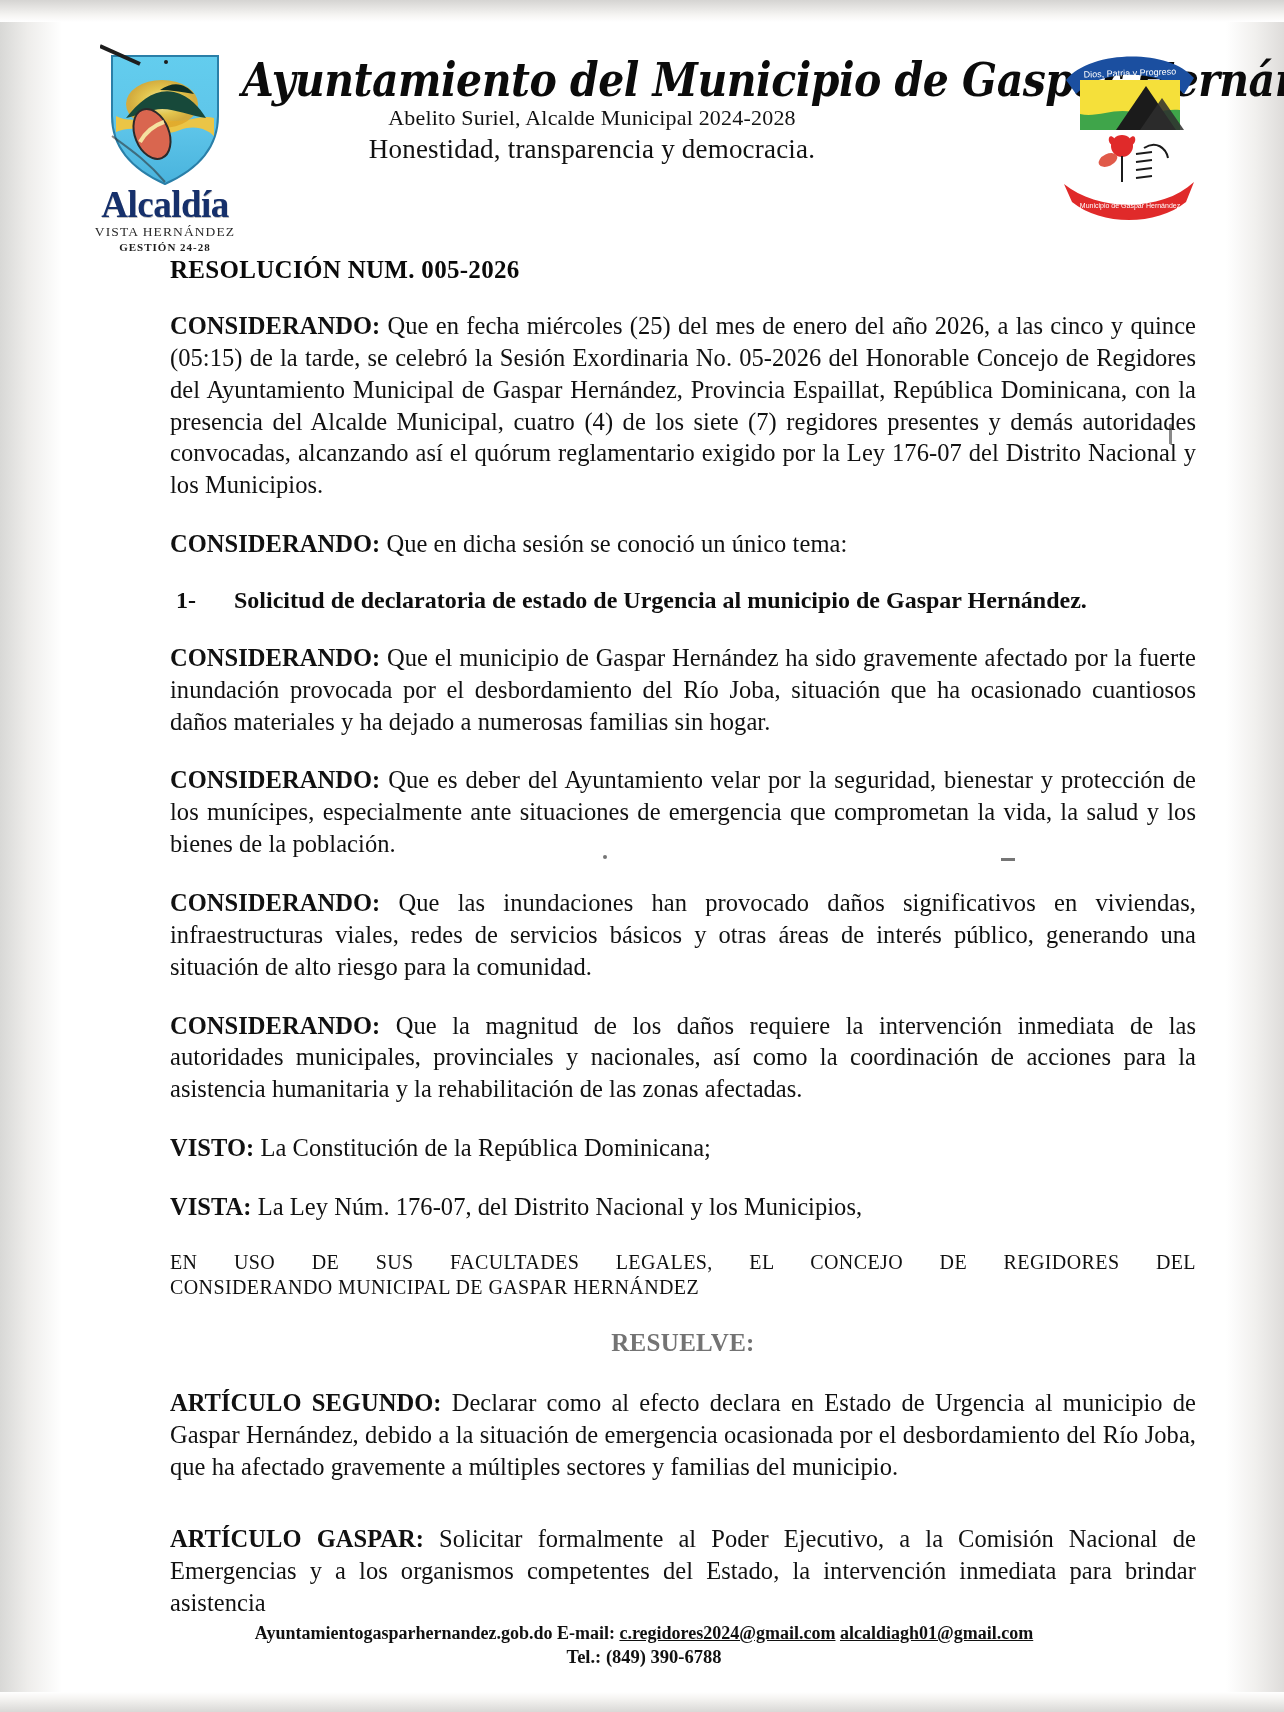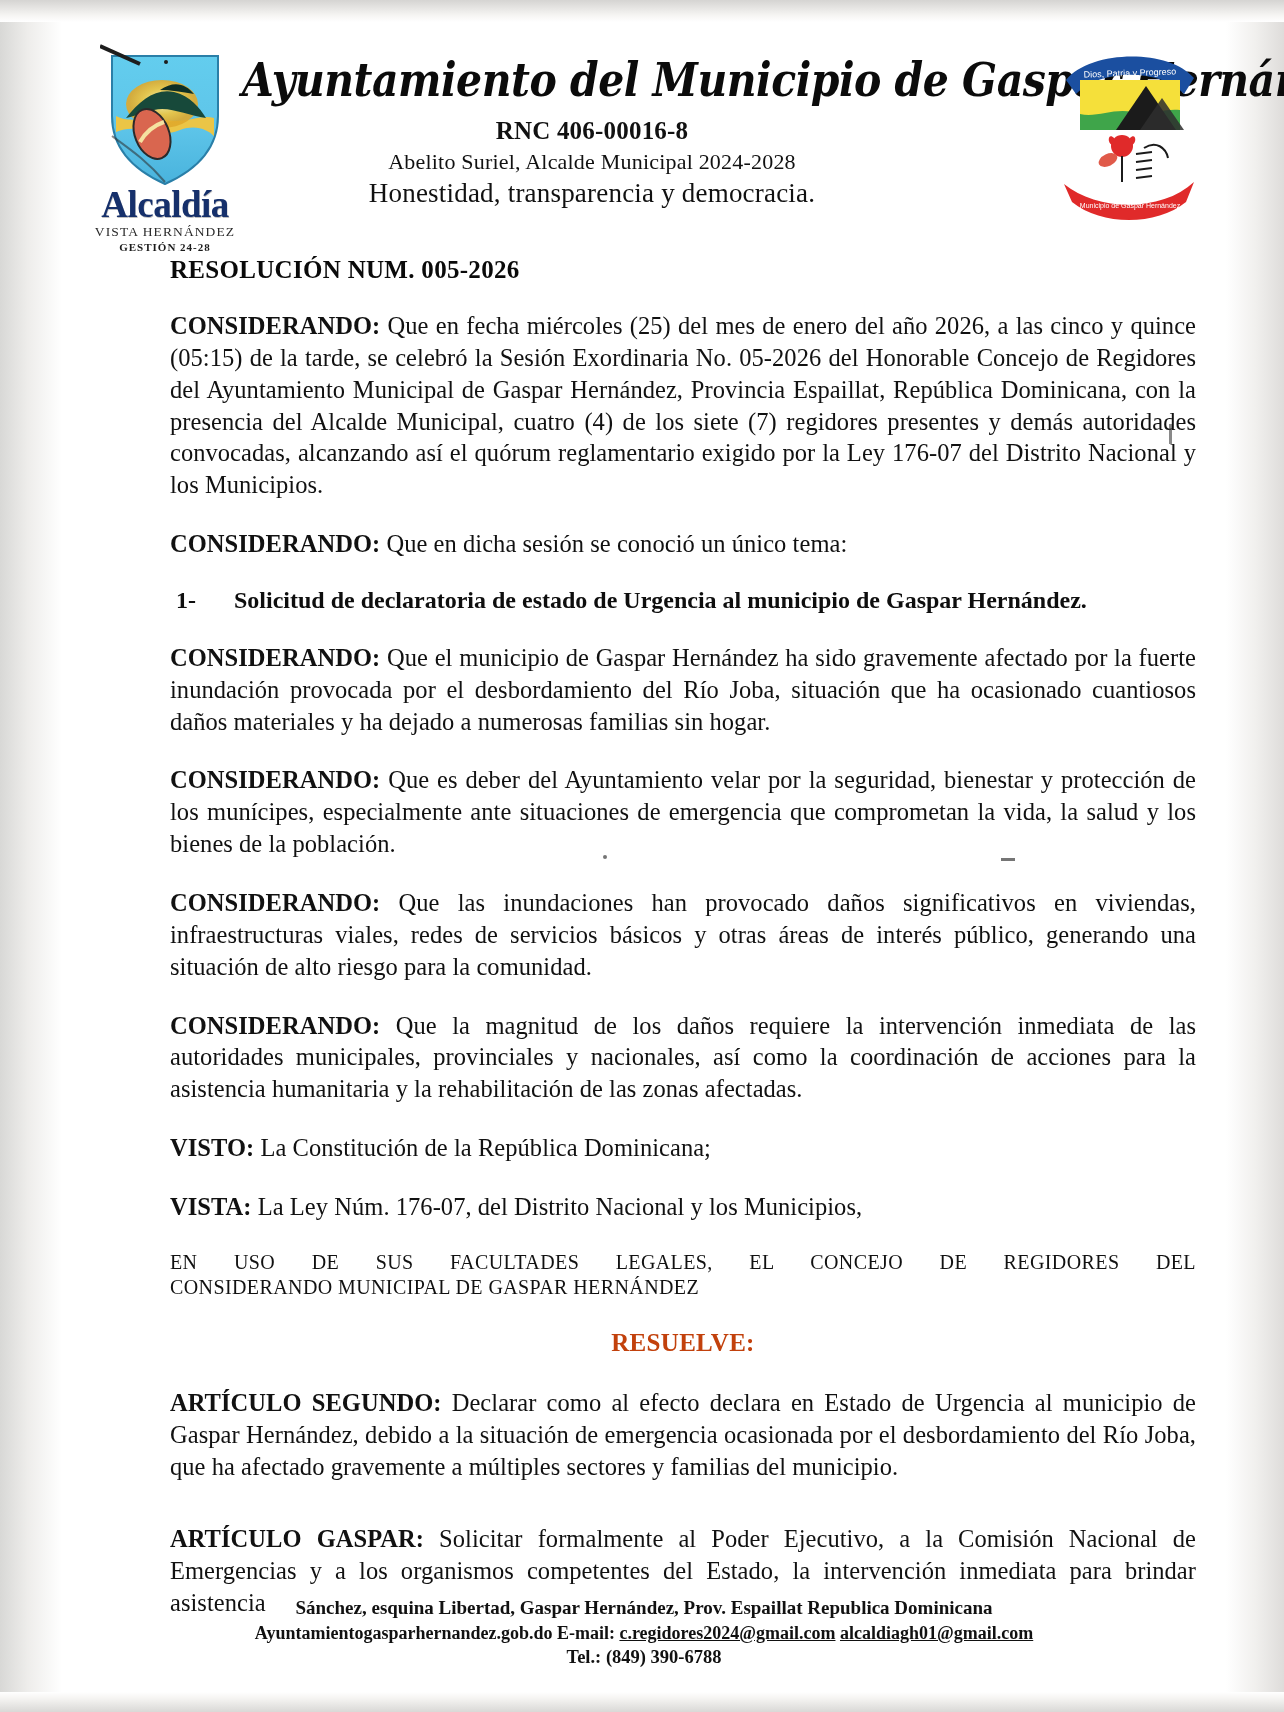--- a/index.html
+++ b/index.html
@@ -76,21 +76,21 @@
   }
   .item-num{display:inline-block;width:40px;}
   .caps-block{
     font-family:"Liberation Serif",serif;font-size:20px;color:#111;
     margin:0 0 28px 0;line-height:1.28;text-align:justify;
     letter-spacing:0.4px;
   }
   .caps-block .l1{display:block;text-align:justify;text-align-last:justify;}
   .resuelve{
     font-family:"Liberation Serif",serif;font-weight:bold;font-size:25px;
-    text-align:center;margin:0 0 30px 0;letter-spacing:0.3px;color:#c2410c;
+    text-align:center;margin:0 0 30px 0;letter-spacing:0.3px;color:#737373;
   }
   .gap-extra{height:14px;}
 
   
   .footer{
     position:absolute;left:62px;right:58px;bottom:42px;
     text-align:center;font-family:"Liberation Serif",serif;color:#111;
   }
   .f1{font-size:19px;font-weight:bold;line-height:1.35;}
   .f2{font-size:18px;font-weight:bold;line-height:1.35;}
@@ -140,21 +140,20 @@
             <circle cx="66" cy="18" r="2" fill="#1d1d1d"></circle>
           </svg>
         </div>
         <div class="alcaldia-word">Alcaldía</div>
         <div class="alcaldia-sub">VISTA HERNÁNDEZ</div>
         <div class="alcaldia-sub2">GESTIÓN 24-28</div>
       </div>
 
       <div class="header-center">
         <div class="script-title">Ayuntamiento del Municipio de Gaspar Hernández</div>
-        <div class="rnc">RNC 406-00016-8</div>
         <div class="alcalde-line">Abelito Suriel, Alcalde Municipal 2024-2028</div>
         <div class="lema-line">Honestidad, transparencia y democracia.</div>
       </div>
 
       <div class="logo-right">
         <svg viewBox="0 0 170 190" width="170" height="190">
           <path d="M22 44 C46 14 124 12 150 42 L140 58 C116 32 56 33 32 58 Z" fill="#1b4fa0"></path>
           <text x="86" y="40" font-size="9" fill="#ffffff" text-anchor="middle" font-family="Liberation Sans, sans-serif" transform="rotate(-2 86 40)">Dios, Patria y Progreso</text>
           <rect x="36" y="44" width="100" height="50" fill="#f5e03a"></rect>
           <path d="M36 94 L136 94 L136 74 C120 72 104 80 88 76 C70 72 52 82 36 78 Z" fill="#3fa54a"></path>
@@ -228,21 +227,20 @@
       <div class="gap-extra"></div>
 
       <p class="para">
         <b>ARTÍCULO GASPAR:</b><span> Solicitar formalmente al Poder Ejecutivo, a la Comisión Nacional de Emergencias y a los organismos competentes del Estado, la intervención inmediata para brindar asistencia</span>
       </p>
 
     </div>
   </div>
 
   <div class="footer">
-    <div class="f1">Sánchez, esquina Libertad, Gaspar Hernández, Prov. Espaillat Republica Dominicana</div>
     <div class="f2"><span>Ayuntamientogasparhernandez.gob.do E-mail: </span><span class="mail">c.regidores2024@gmail.com</span><span> </span><span class="mail">alcaldiagh01@gmail.com</span></div>
     <div class="f3">Tel.: (849) 390-6788</div>
   </div>
 
   <div class="mark" style="left:1169px;top:424px;width:3px;height:20px;opacity:0.6;"></div>
   <div class="mark" style="left:1001px;top:858px;width:14px;height:3px;opacity:0.7;"></div>
   <div class="mark" style="left:603px;top:855px;width:4px;height:4px;border-radius:50%;opacity:0.7;"></div>
 </div>
 
 </body></html>

